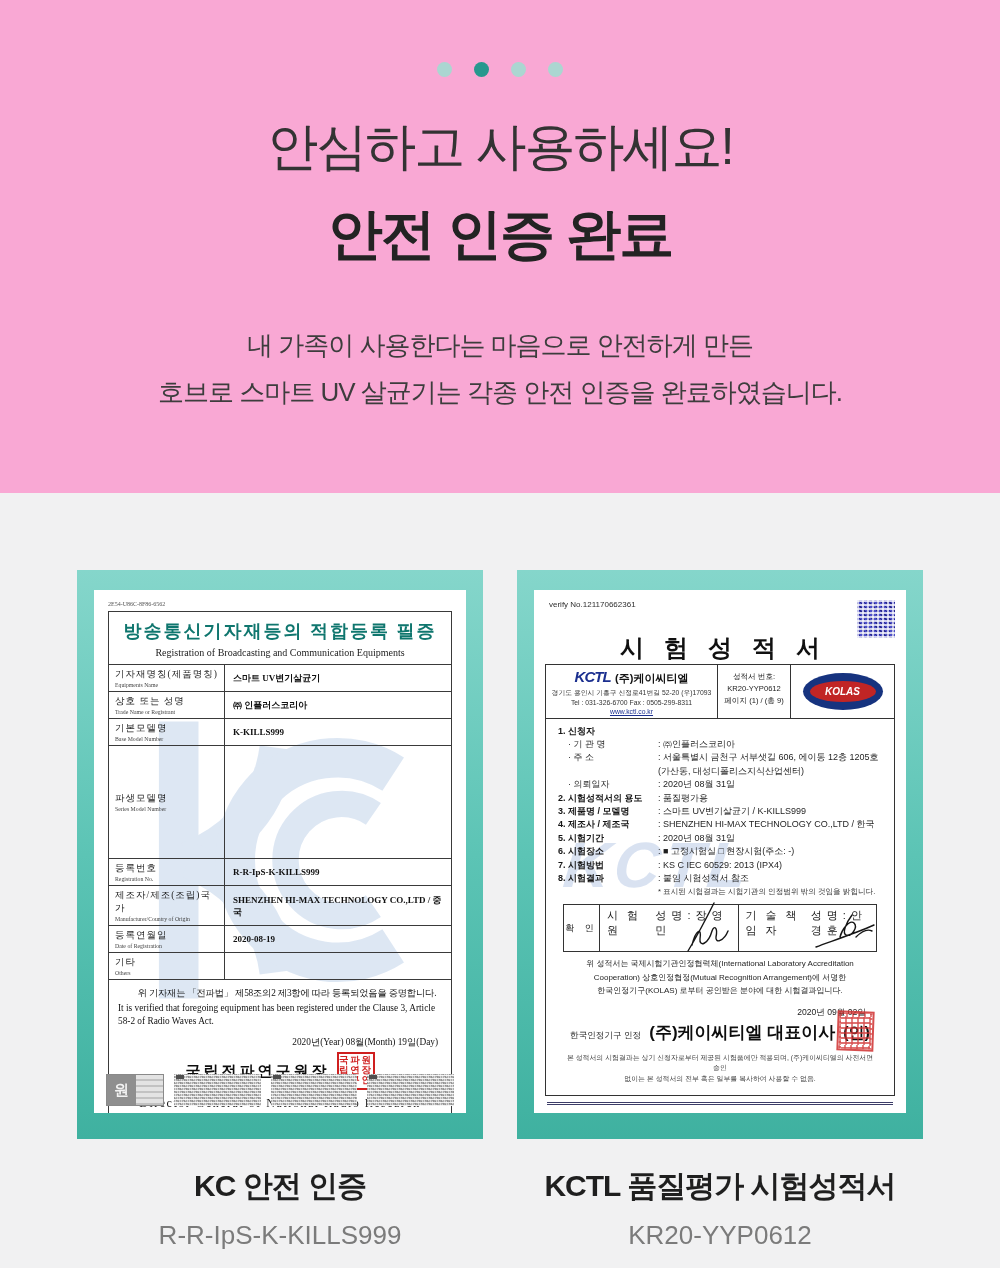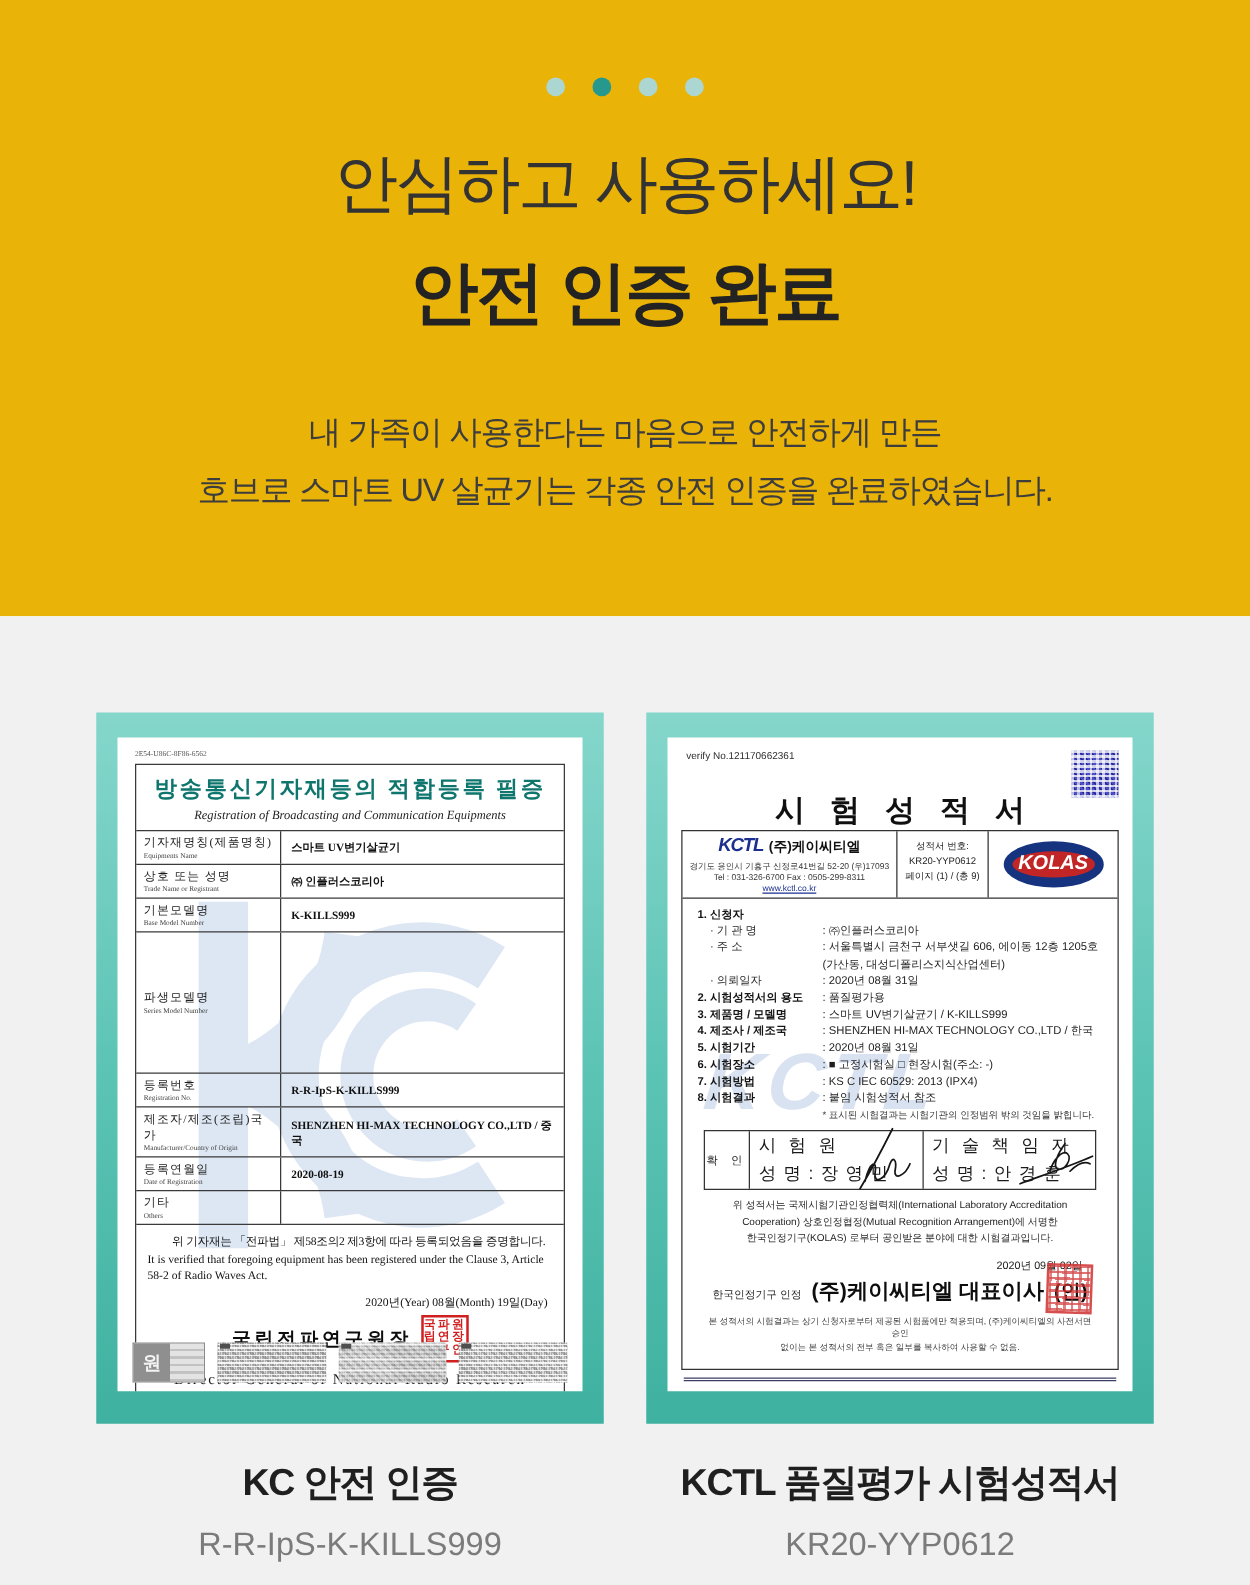--- a/index.html
+++ b/index.html
@@ -1,20 +1,20 @@
 <!DOCTYPE html>
 <html><head>
 <meta charset="utf-8">
 <style>
   html,body{margin:0;padding:0;}
   body{width:1000px;font-family:"Liberation Sans",sans-serif;-webkit-font-smoothing:antialiased;}
   .page{width:1000px;height:1268px;overflow:hidden;background:#fff;}
 
   
-  .hero{height:493px;background:#eab308;text-align:center;}
+  .hero{height:493px;background:#f9a8d4;text-align:center;}
   .dots{padding-top:62px;display:flex;justify-content:center;gap:22px;}
   .dot{width:15px;height:15px;border-radius:50%;background:#abd6d1;}
   .dot.active{background:#27988e;}
   .hero-title1{margin:36px 0 0;font-size:51px;font-weight:500;color:#333;letter-spacing:-2px;}
   .hero-title2{margin:16px 0 0;font-size:55px;font-weight:800;color:#232323;letter-spacing:-2px;}
   .hero-sub{margin:50px 0 0;font-size:26px;line-height:47px;color:#3d3d3d;letter-spacing:-1px;}
 
   
   .certs{height:775px;background:#f1f1f2;}
   .cards{display:flex;justify-content:center;gap:34px;padding-top:77px;}
@@ -27,21 +27,21 @@
   .cap-title{font-size:30px;font-weight:700;color:#1f1f1f;letter-spacing:-1px;}
   .cap-code{font-size:26px;color:#7b7b7b;margin-top:13px;letter-spacing:0;}
 
   
   .kc-paper{padding:10px 14px;font-family:"Liberation Serif","DejaVu Serif",serif;}
   .kc-watermark{position:absolute;top:105px;left:22px;z-index:0;opacity:.55;}
   .kc-docid{font-size:6px;color:#555;margin:1px 0 4px;position:relative;z-index:1;}
   .kc-table{border:1.6px solid #3a3a3a;position:relative;z-index:1;}
   .kc-title-cell{border-bottom:1.2px solid #3a3a3a;text-align:center;padding:7px 4px 6px;min-height:33px;box-sizing:content-box;}
   .kc-title{font-size:18px;font-weight:700;letter-spacing:2px;color:#0f766e;}
-  .kc-subtitle{font-size:10px;font-style:italic;margin-top:4px;color:#222;}
+  .kc-subtitle{font-size:10px;margin-top:4px;color:#222;}
   .kc-row{display:flex;border-bottom:1.2px solid #3a3a3a;align-items:stretch;}
   .kc-label{width:103px;border-right:1.2px solid #3a3a3a;padding:3px 6px;display:flex;flex-direction:column;justify-content:center;}
   .kc-label-ko{font-size:9.5px;color:#1d1d1d;letter-spacing:1px;}
   .kc-label-en{font-size:5.8px;color:#444;margin-top:1px;}
   .kc-value{flex:1;padding:3px 8px;display:flex;align-items:center;font-size:9px;font-weight:700;color:#101010;line-height:12px;}
   .rh-a{min-height:26px;} .rh-b{min-height:26px;} .rh-c{min-height:20px;}
   .rh-tall{min-height:112px;} .rh-d{min-height:25px;} .rh-e{min-height:26px;}
   .rh-f{min-height:19px;} .rh-g{min-height:19px;}
   .kc-statement{padding:7px 9px 5px;}
   .kc-stmt-ko{font-size:9.3px;color:#111;text-indent:14px;letter-spacing:-0.2px;text-align:center;}
@@ -85,32 +85,32 @@
   .org-line1{line-height:15px;}
   .org-logo{font-style:italic;font-weight:800;font-size:15px;color:#1b2f8f;letter-spacing:-1px;}
   .org-name{font-weight:700;font-size:11px;color:#111;}
   .org-addr,.org-tel{font-size:6.8px;color:#333;margin-top:1.5px;}
   .org-web{font-size:6.8px;color:#1b2f8f;text-decoration:underline;margin-top:1.5px;}
   .head-no{width:73px;border-right:1px solid #333;text-align:center;padding:6px 2px;font-size:7.6px;color:#222;line-height:12px;box-sizing:border-box;}
   .head-kolas{flex:1;display:flex;align-items:center;justify-content:center;}
   .kolas{width:80px;height:37px;border-radius:50%;background:#16337f;position:relative;overflow:hidden;}
   .kolas::before{content:"";position:absolute;left:7px;right:7px;top:8px;bottom:8px;background:#c12525;border-radius:50%;}
   .kolas-text{position:absolute;inset:0;display:flex;align-items:center;justify-content:center;
-              font-style:italic;font-weight:800;font-size:16px;color:#fff;letter-spacing:0;z-index:1;}
+              font-style:italic;font-weight:800;font-size:10px;color:#fff;letter-spacing:0;z-index:1;}
   .kctl-body{padding:6px 12px 2px;position:relative;}
   .li{display:grid;grid-template-columns:100px 1fr;font-size:9px;line-height:13.4px;color:#1e1e1e;}
   .li .lab{font-weight:700;color:#151515;}
   .li.sub{grid-template-columns:90px 1fr;padding-left:10px;}
   .li.sub .lab{font-weight:400;color:#2a2a2a;}
   .li-note{font-size:7.6px;color:#333;padding-left:100px;margin-top:1px;line-height:11px;}
   .confirm{display:flex;border:1.2px solid #333;margin:7px 5px 5px;height:46px;position:relative;}
   .c-confirm{width:35px;border-right:1px solid #333;display:flex;align-items:center;justify-content:center;
              font-size:9px;letter-spacing:4px;color:#1a1a1a;}
-  .c-cell{flex:1;padding:3px 7px;display:flex;flex-direction:column;justify-content:space-between;
-          font-size:14px;color:#1a1a1a;position:relative;}
+  .c-cell{flex:1;padding:3px 7px;display:flex;flex-direction:row;justify-content:space-between;
+          font-size:11px;color:#1a1a1a;position:relative;}
   .c-cell.mid{border-right:1px solid #333;}
   .c-role{letter-spacing:3px;}
   .c-name{letter-spacing:1px;}
   .sig{position:absolute;pointer-events:none;}
   .sig-tester{right:2px;top:-4px;}
   .sig-manager{right:0;top:2px;}
   .ilac{text-align:center;font-size:8px;line-height:13.5px;color:#1e1e1e;margin-top:3px;}
   .r-date{text-align:right;font-size:8.6px;color:#1a1a1a;margin:9px 16px 0 0;}
   .signer{display:flex;align-items:baseline;justify-content:center;gap:8px;margin-top:2px;position:relative;}
   .signer-prefix{font-size:8.6px;color:#222;}

